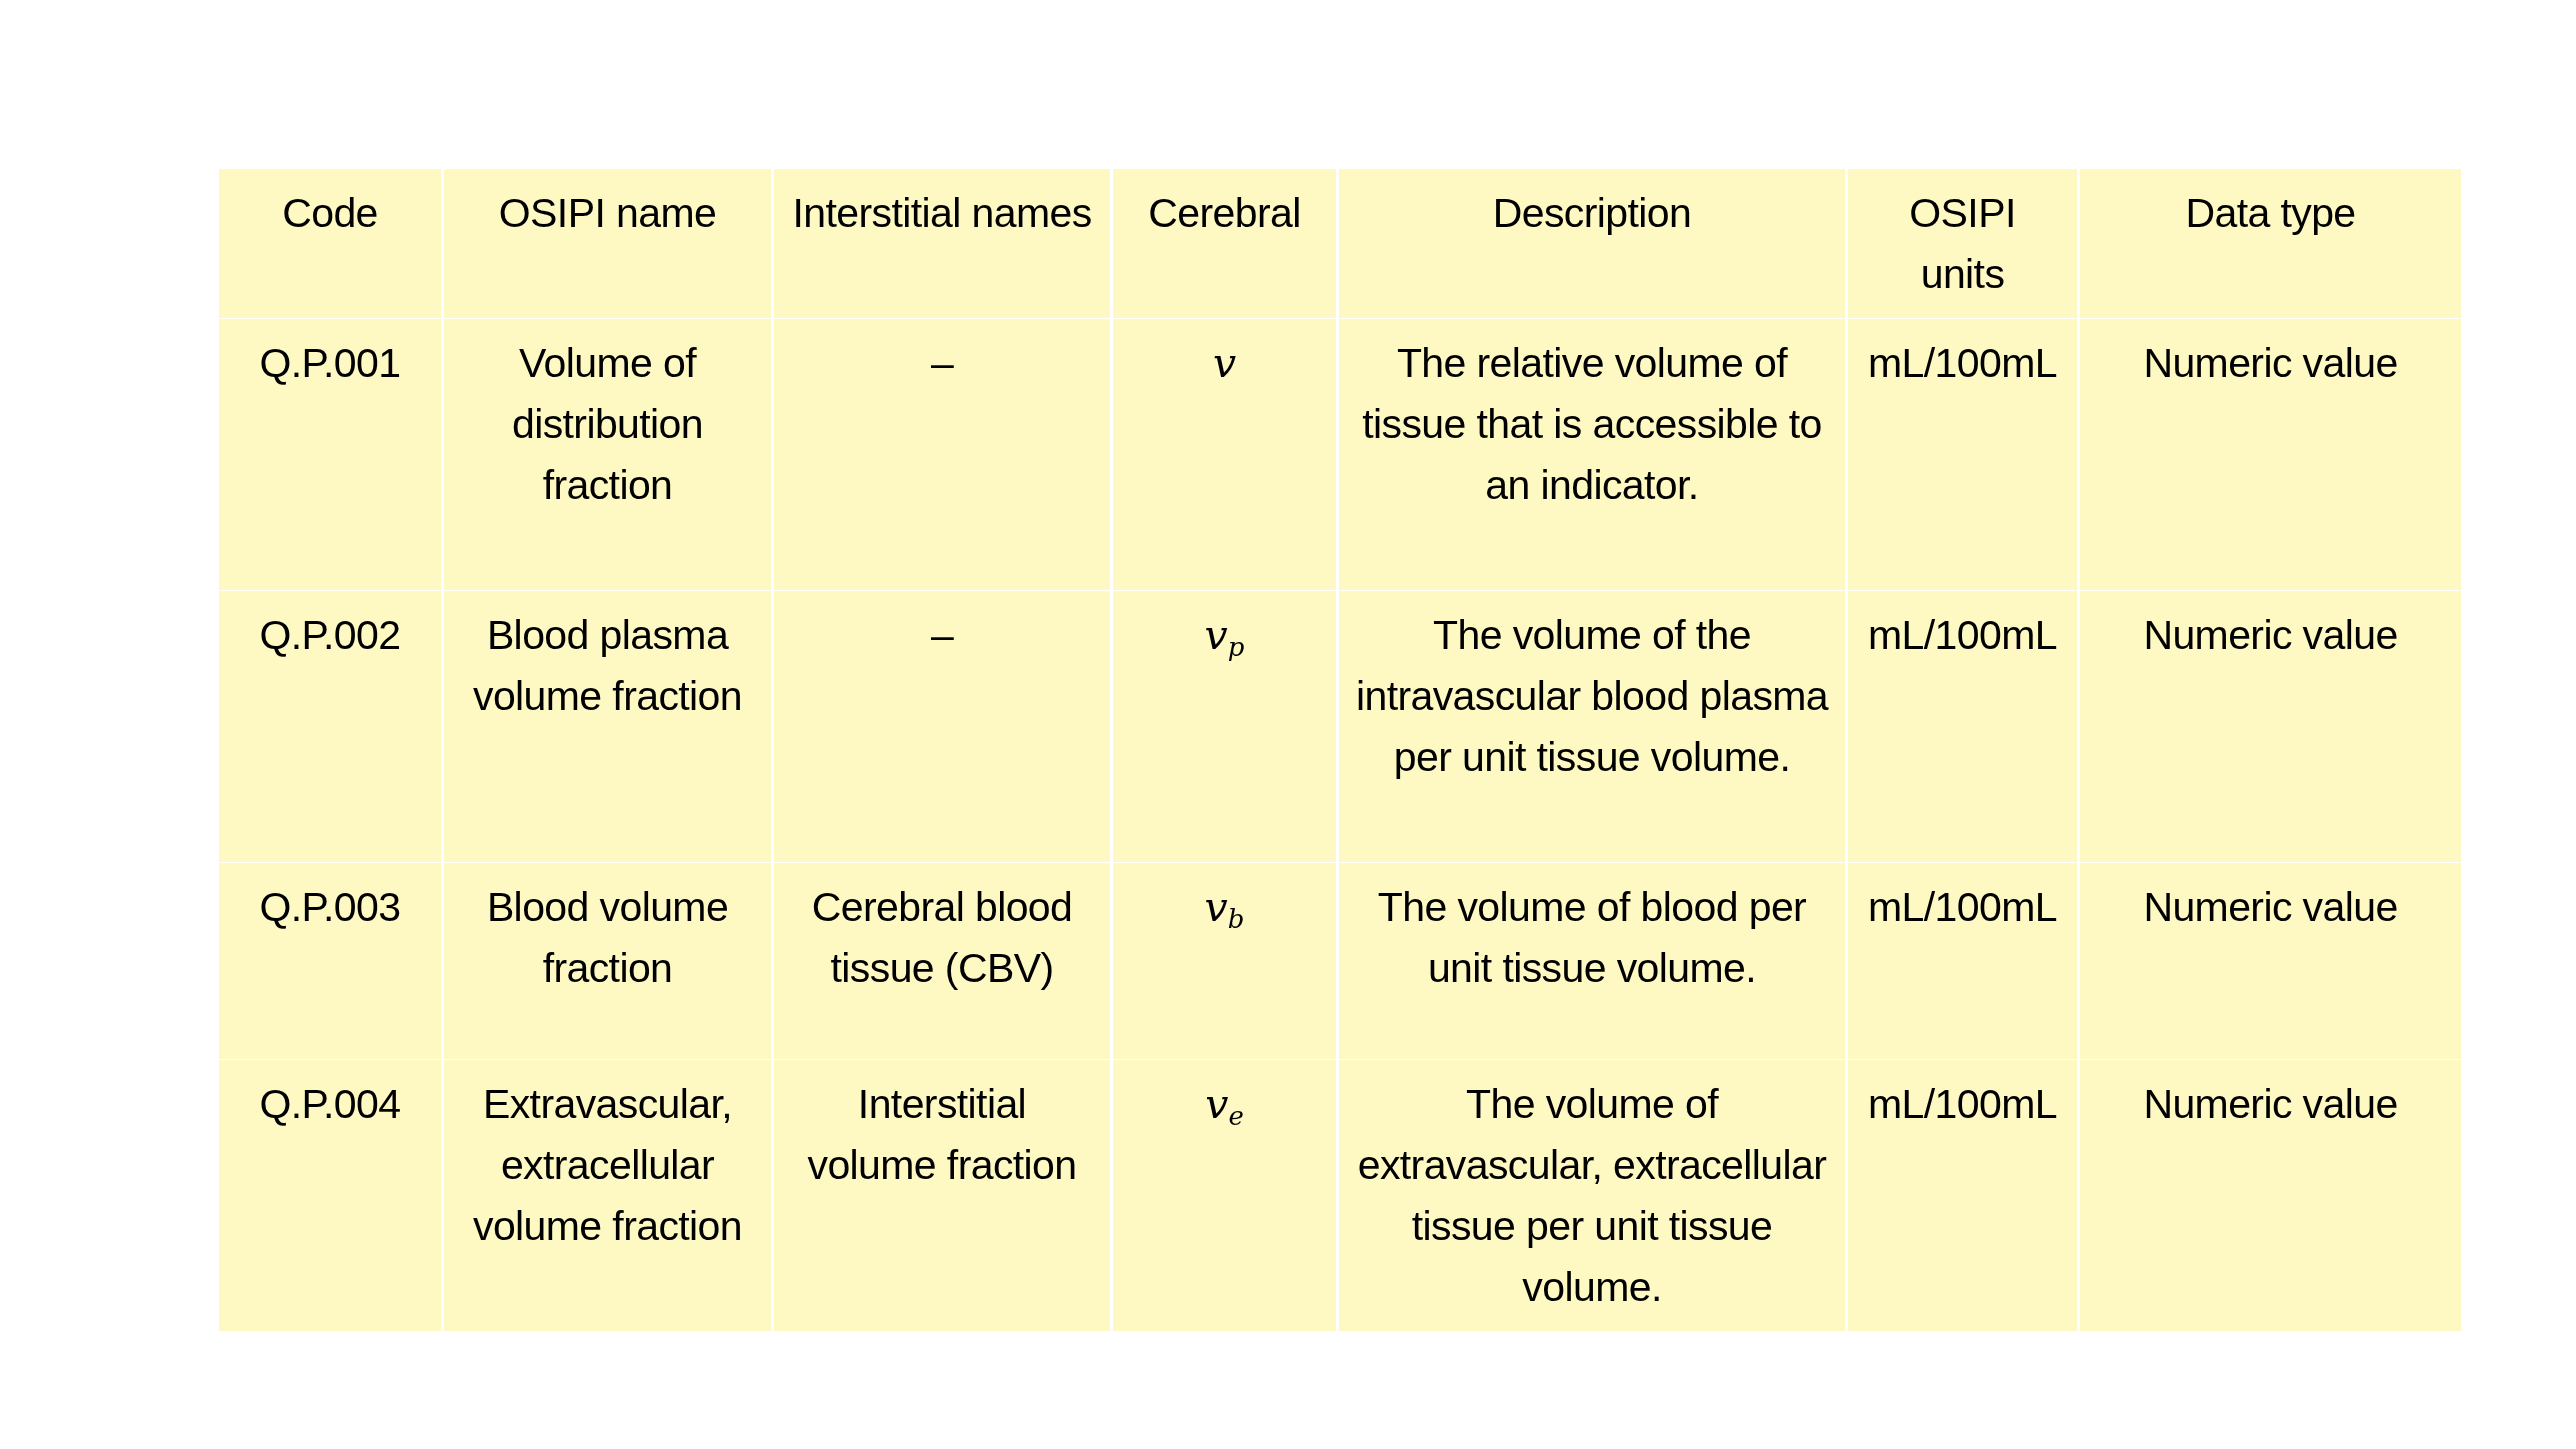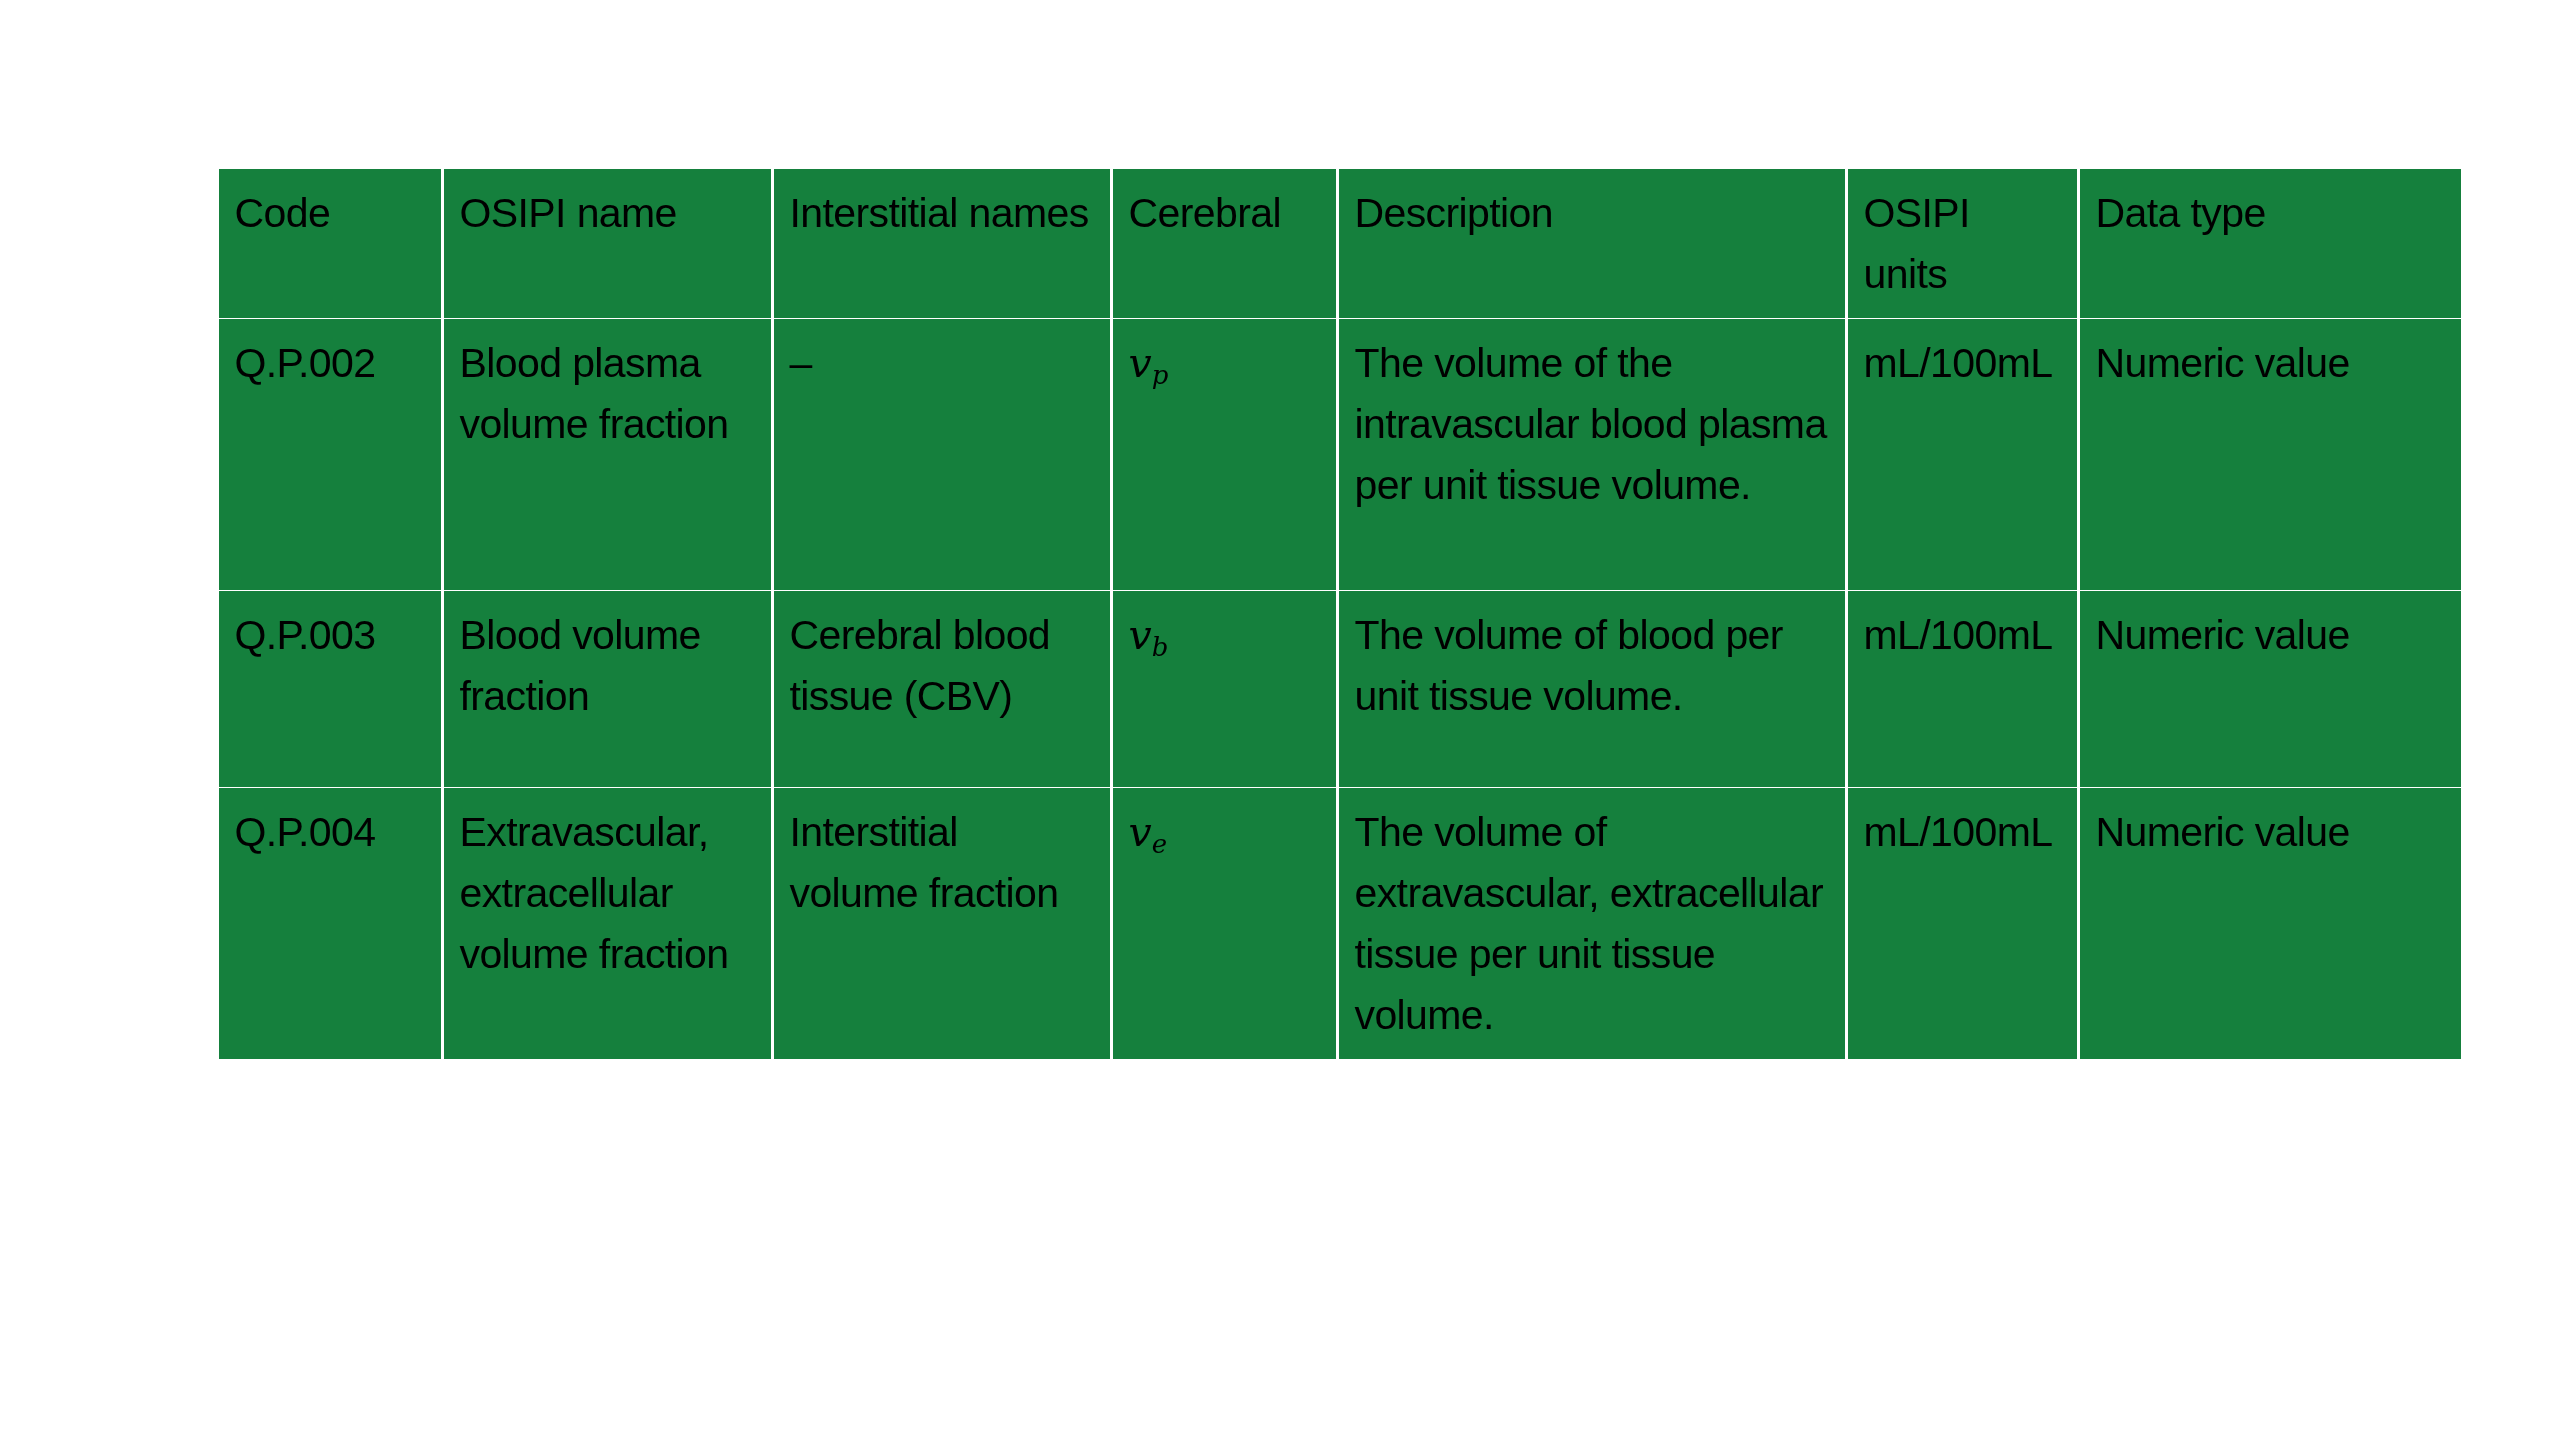--- a/index.html
+++ b/index.html
@@ -21,27 +21,27 @@
   table.osipi {
     position: absolute;
     left: 216px;
     top: 168px;
     width: 2246px;
     border-collapse: collapse;
     table-layout: fixed;
     background: #ffffff;
   }
   table.osipi th, table.osipi td {
-    background: #15803d;
+    background: #fef9c3;
     border-top: 1.9px solid #ffffff;
     border-bottom: 1.9px solid #ffffff;
     border-left: 3.2px solid #ffffff;
     border-right: 3.2px solid #ffffff;
     vertical-align: top;
-    text-align: left;
+    text-align: center;
     font-weight: normal;
     font-size: 41px;
     line-height: 61px;
     letter-spacing: -0.6px;
     padding: 14px 15.5px 13px 15.5px;
     overflow: hidden;
   }
   tr.r-header  { height: 142px; }
   tr.r-1       { height: 272px; }
   tr.r-2       { height: 272px; }
@@ -88,20 +88,31 @@
         <th>Code</th>
         <th>OSIPI name</th>
         <th>Interstitial names</th>
         <th>Cerebral</th>
         <th>Description</th>
         <th>OSIPI units</th>
         <th>Data type</th>
       </tr>
     </thead>
     <tbody>
+      <tr class="r-1">
+        <td>Q.P.001</td>
+        <td>Volume of distribution fraction</td>
+        <td>–</td>
+        <td class="notation">
+          <span class="math"><span>v</span><sub></sub></span>
+        </td>
+        <td class="desc">The relative volume of tissue that is accessible to an indicator.</td>
+        <td>mL/100mL</td>
+        <td>Numeric value</td>
+      </tr>
       <tr class="r-2">
         <td>Q.P.002</td>
         <td>Blood plasma volume fraction</td>
         <td>–</td>
         <td class="notation">
           <span class="math"><span>v</span><sub>p</sub></span>
         </td>
         <td class="desc">The volume of the intravascular blood plasma per unit tissue volume.</td>
         <td>mL/100mL</td>
         <td>Numeric value</td>

